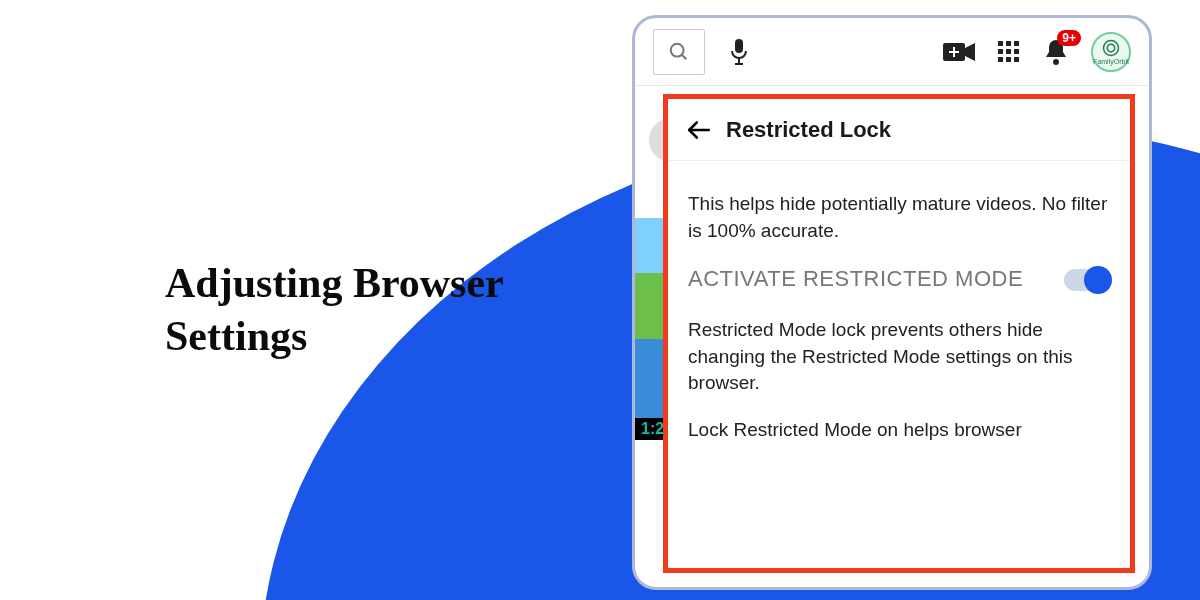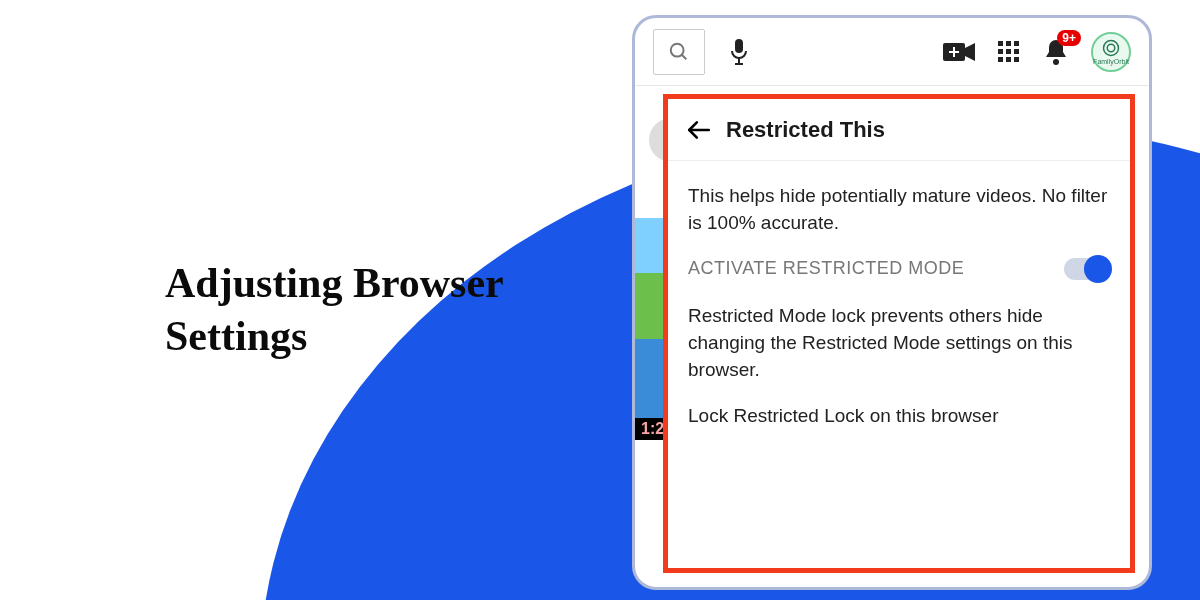--- a/index.html
+++ b/index.html
@@ -108,21 +108,21 @@
   .bg-thumb {
     position:absolute;
     top: 200px; left: 0px;
     width: 60px; height: 220px;
     background:
       linear-gradient(180deg,#7fd0ff 0 25%, #6bbf4a 25% 55%, #3a8bd8 55% 100%);
   }
   .bg-time {
     position:absolute;
     top: 400px; left: 0px;
-    background:#000; color:#fca5a5;
+    background:#000; color:#14b8a6;
     font-size:16px; font-weight:700;
     padding:2px 6px;
   }
 
   
   .modal {
     position: absolute;
     top: 76px;
     left: 28px;
     right: 14px;
@@ -142,30 +142,30 @@
     font-size: 22px;
     font-weight: 600;
     color: #1a1a1a;
   }
   .modal-body {
     padding: 22px 20px 0 20px;
     font-size: 19px;
     line-height: 1.4;
     color: #222;
   }
-  .modal-body p { margin-bottom: 20px; }
+  .modal-body p { margin-bottom: 20px; margin-top: 8px; }
 
   .activate-row {
     display:flex;
     align-items:center;
     justify-content: space-between;
     margin: 6px 0 22px 0;
   }
   .activate-label {
-    font-size: 18px;
+    font-size: 22px;
     letter-spacing: 0.5px;
     color: #777;
     font-weight: 500;
   }
   .toggle {
     width: 46px; height: 22px;
     background: #cfd7e6;
     border-radius: 20px;
     position: relative;
   }
@@ -246,28 +246,28 @@
   <div class="bg-time">1:2</div>
 
   <div class="modal">
     <div class="modal-head">
       <div class="ticon">
         <svg width="26" height="26" viewBox="0 0 24 24" fill="none" stroke="#000" stroke-width="2.4" stroke-linecap="round" stroke-linejoin="round">
             <line x1="21" y1="12" x2="3" y2="12"></line>
             <polyline points="10,5 3,12 10,19"></polyline>
           </svg>
       </div>
-      <div class="modal-title">Restricted This</div>
+      <div class="modal-title">Restricted Lock</div>
     </div>
     <div class="modal-body">
       <p>This helps hide potentially mature videos. No filter is 100% accurate.</p>
       <div class="activate-row">
         <div class="activate-label">ACTIVATE RESTRICTED MODE</div>
         <div class="toggle">
           <div class="knob"></div>
         </div>
       </div>
       <p>Restricted Mode lock prevents others hide changing the Restricted Mode settings on this browser.</p>
-      <div class="lock-link">Lock Restricted Lock on this browser</div>
+      <div class="lock-link">Lock Restricted Mode on helps browser</div>
     </div>
   </div>
 
 </div>
 
 </body></html>

